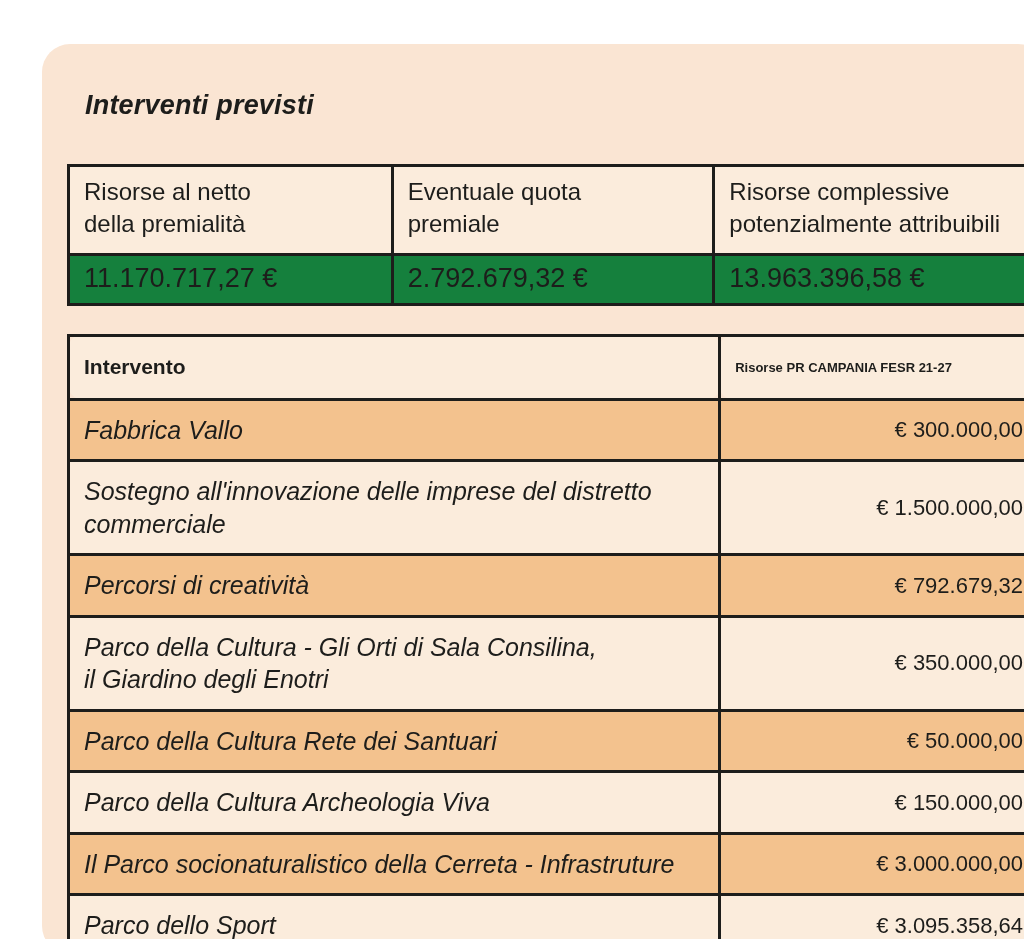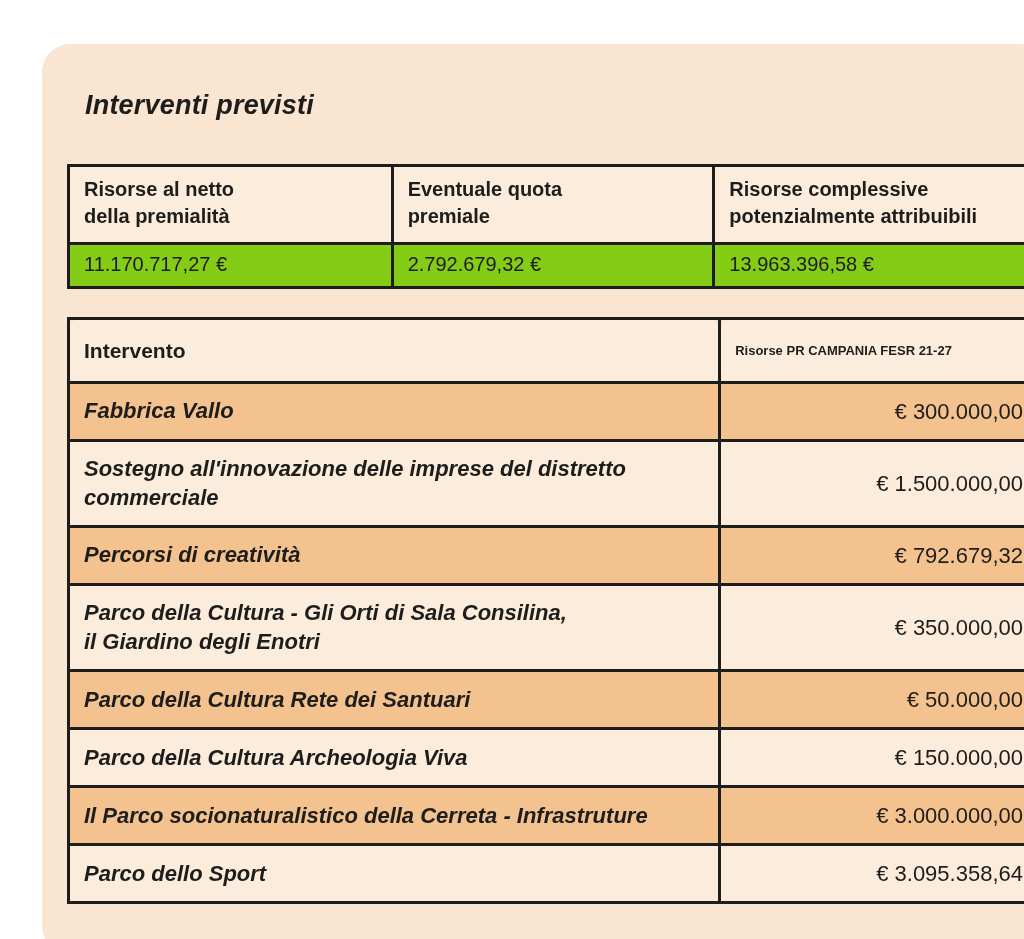--- a/index.html
+++ b/index.html
@@ -41,30 +41,30 @@
   }
   td, th {
     border: 3px solid #1d1d1b;
     vertical-align: middle;
     text-align: left;
   }
   
   .summary-table { margin-top: 27px; }
   .summary-table th {
     background: #fbecdc;
-    font-size: 20px;
-    font-weight: bold;
+    font-size: 24px;
+    font-weight: normal;
     padding: 9px 14px 12px 14px;
     white-space: pre-line;
     line-height: 1.35;
     vertical-align: top;
   }
   .summary-table td {
-    background: #84cc16;
-    font-size: 20px;
+    background: #15803d;
+    font-size: 27px;
     font-weight: normal;
     padding: 7px 14px 9px 14px;
     height: 44px;
   }
   .summary-table col { width: 33.4%; }
   .summary-table col.c2 { width: 33.2%; }
   
   .interventions-table { margin-top: 28px; }
   .interventions-table col.name-col { width: 67.2%; }
   .interventions-table col.amount-col { width: 32.8%; }
@@ -72,22 +72,22 @@
     background: #fbecdc;
     padding: 10px 14px;
     height: 64px;
     vertical-align: middle;
     border-radius: 12px;
   }
   .interventions-table th.h-intervento { font-size: 21px; font-weight: bold; }
   .interventions-table th.h-risorse { font-size: 13px; font-weight: bold; }
   .interventions-table td { height: 58px; }
   .interventions-table td.name {
-    font-size: 22px;
-    font-weight: bold;
+    font-size: 25px;
+    font-weight: normal;
     font-style: italic;
     padding: 13px 14px;
     white-space: pre-line;
     line-height: 1.3;
   }
   .interventions-table td.amount {
     font-size: 22px;
     font-weight: normal;
     text-align: right;
     padding: 13px 13px;

